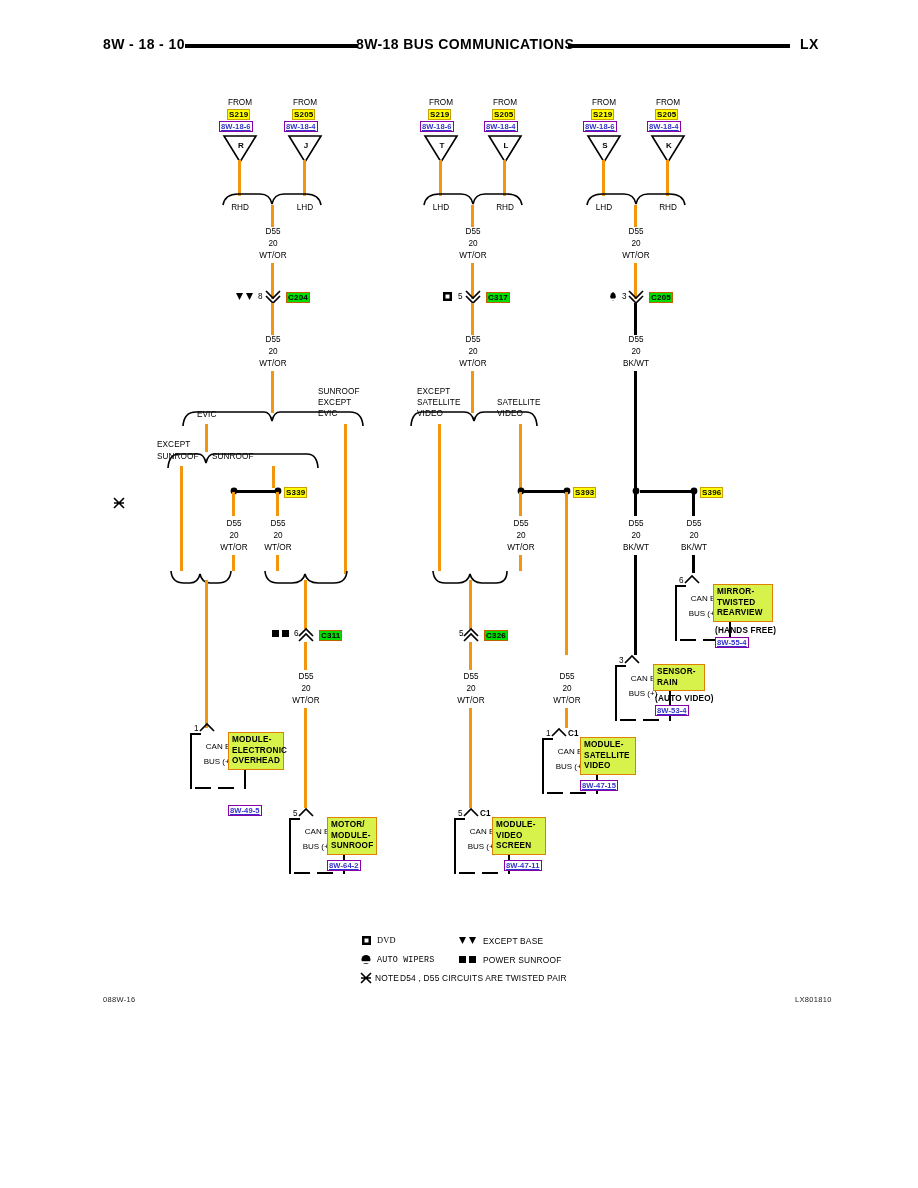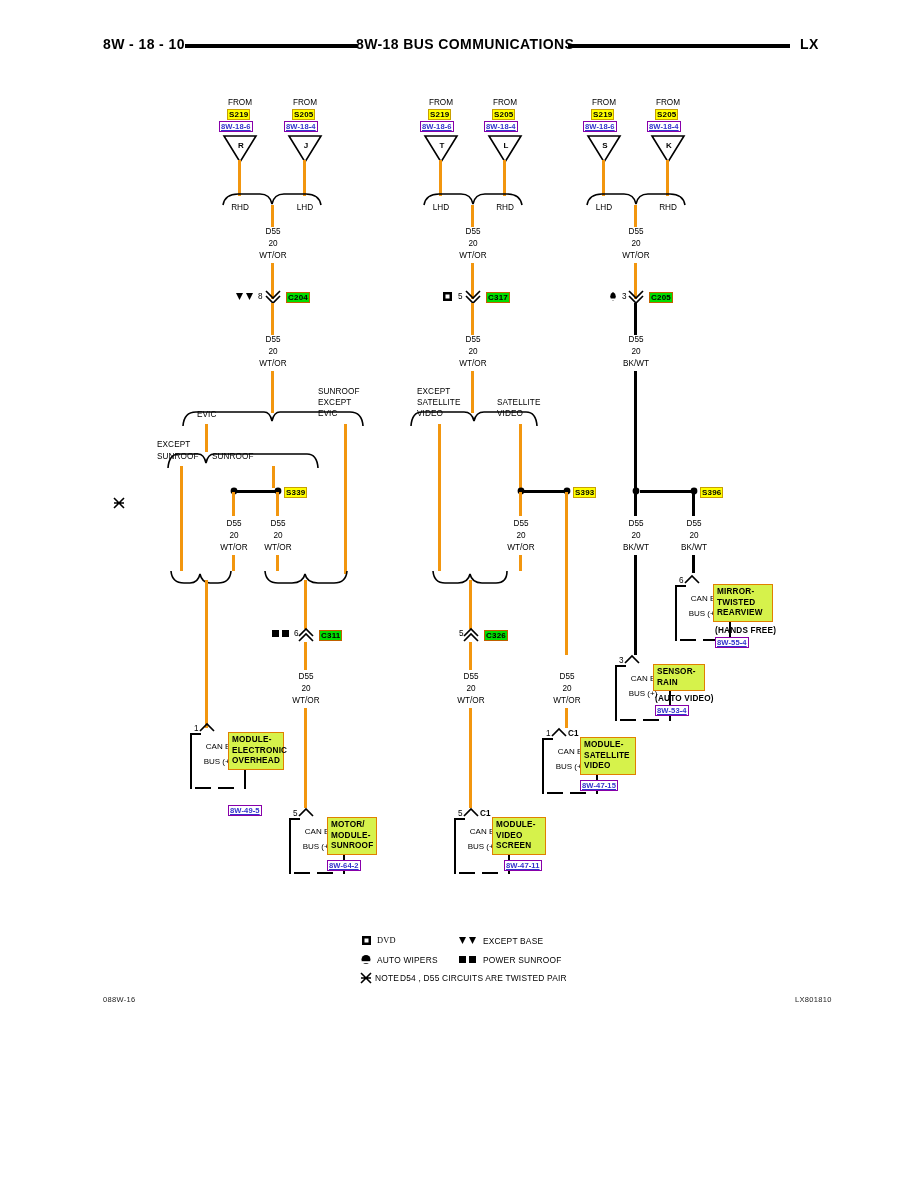--- a/index.html
+++ b/index.html
@@ -468,21 +468,21 @@
   <svg width="9" height="9" style="left:362px;top:936px;">
     <rect x="0" y="0" width="9" height="9" fill="#000"></rect>
       <rect x="2.5" y="2.5" width="4" height="4" fill="#fff"></rect>
   </svg>
   <div class="leg" style="left:377px;top:936px;font-family:Liberation Serif, serif;">DVD</div>
 
   <svg width="10" height="9" style="left:361px;top:955px;">
     <circle cx="5" cy="4.5" r="4.5" fill="#000"></circle>
       <rect x="1" y="6.2" width="8" height="2" fill="#fff"></rect>
   </svg>
-  <div class="leg" style="left:377px;top:955px;">AUTO WIPERS</div>
+  <div class="leg" style="left:377px;top:955px;font-family:Liberation Mono, monospace;">AUTO WIPERS</div>
 
   <svg width="18" height="8" style="left:459px;top:937px;">
     <polygon points="0,0 7,0 3.5,7" fill="#000"></polygon>
       <polygon points="10,0 17,0 13.5,7" fill="#000"></polygon>
   </svg>
   <div class="leg" style="left:483px;top:936px;">EXCEPT BASE</div>
 
   <svg width="18" height="8" style="left:459px;top:956px;">
     <rect x="0" y="0" width="7" height="7" fill="#000"></rect>
       <rect x="10" y="0" width="7" height="7" fill="#000"></rect>

